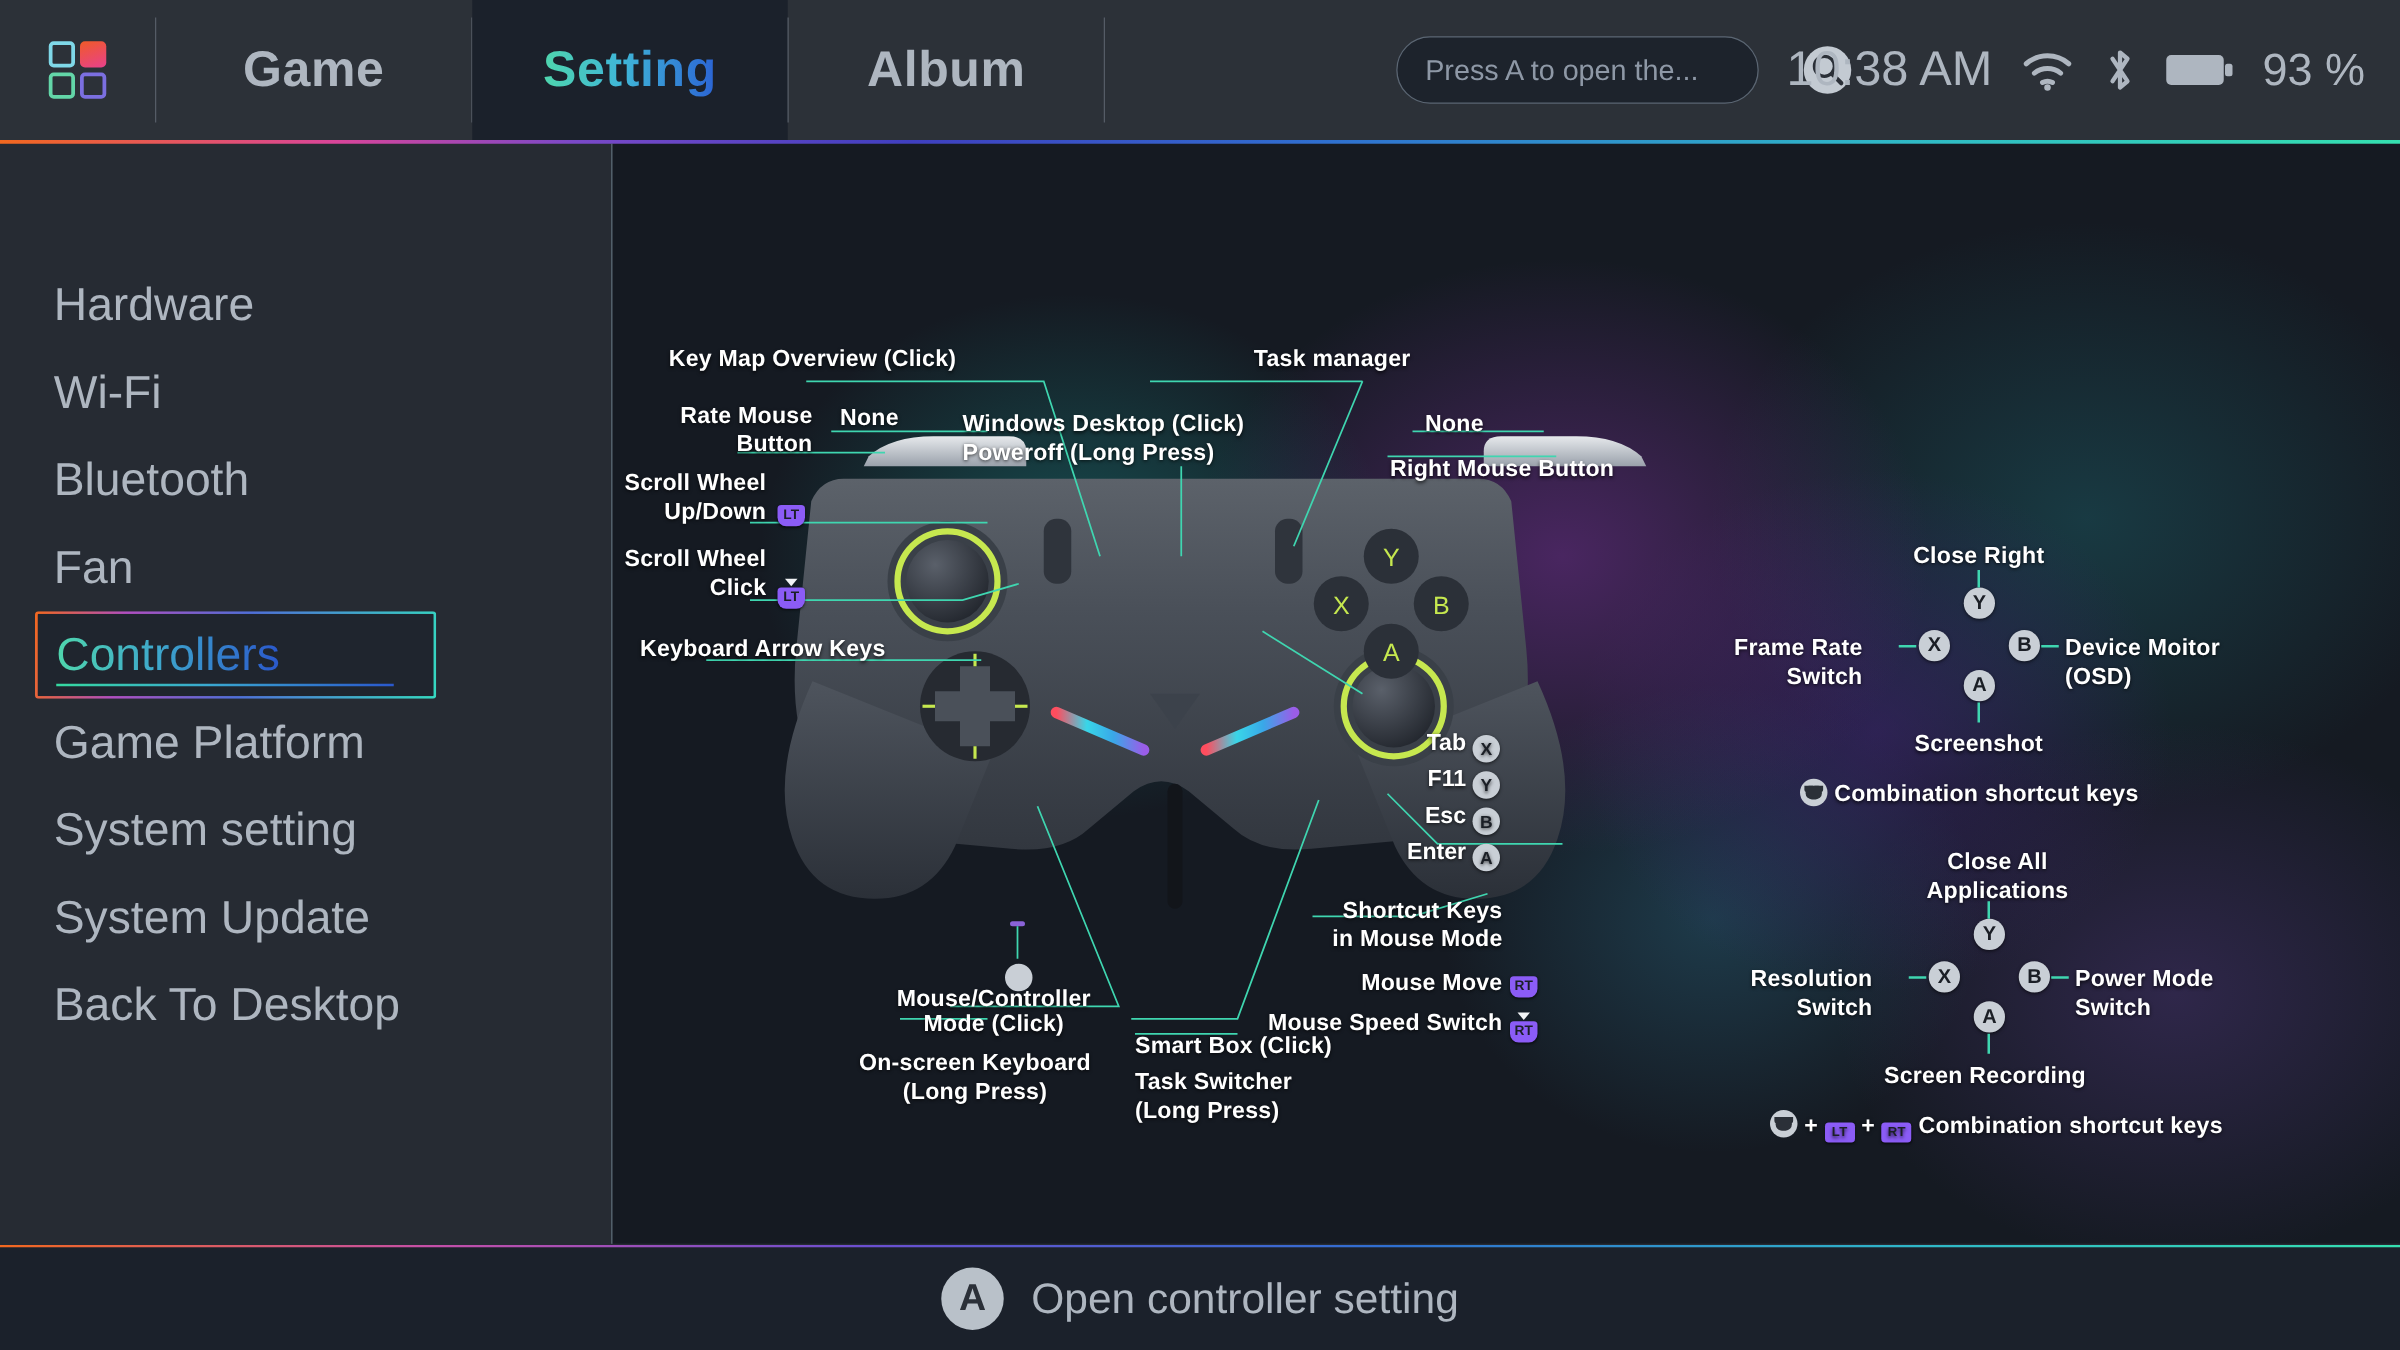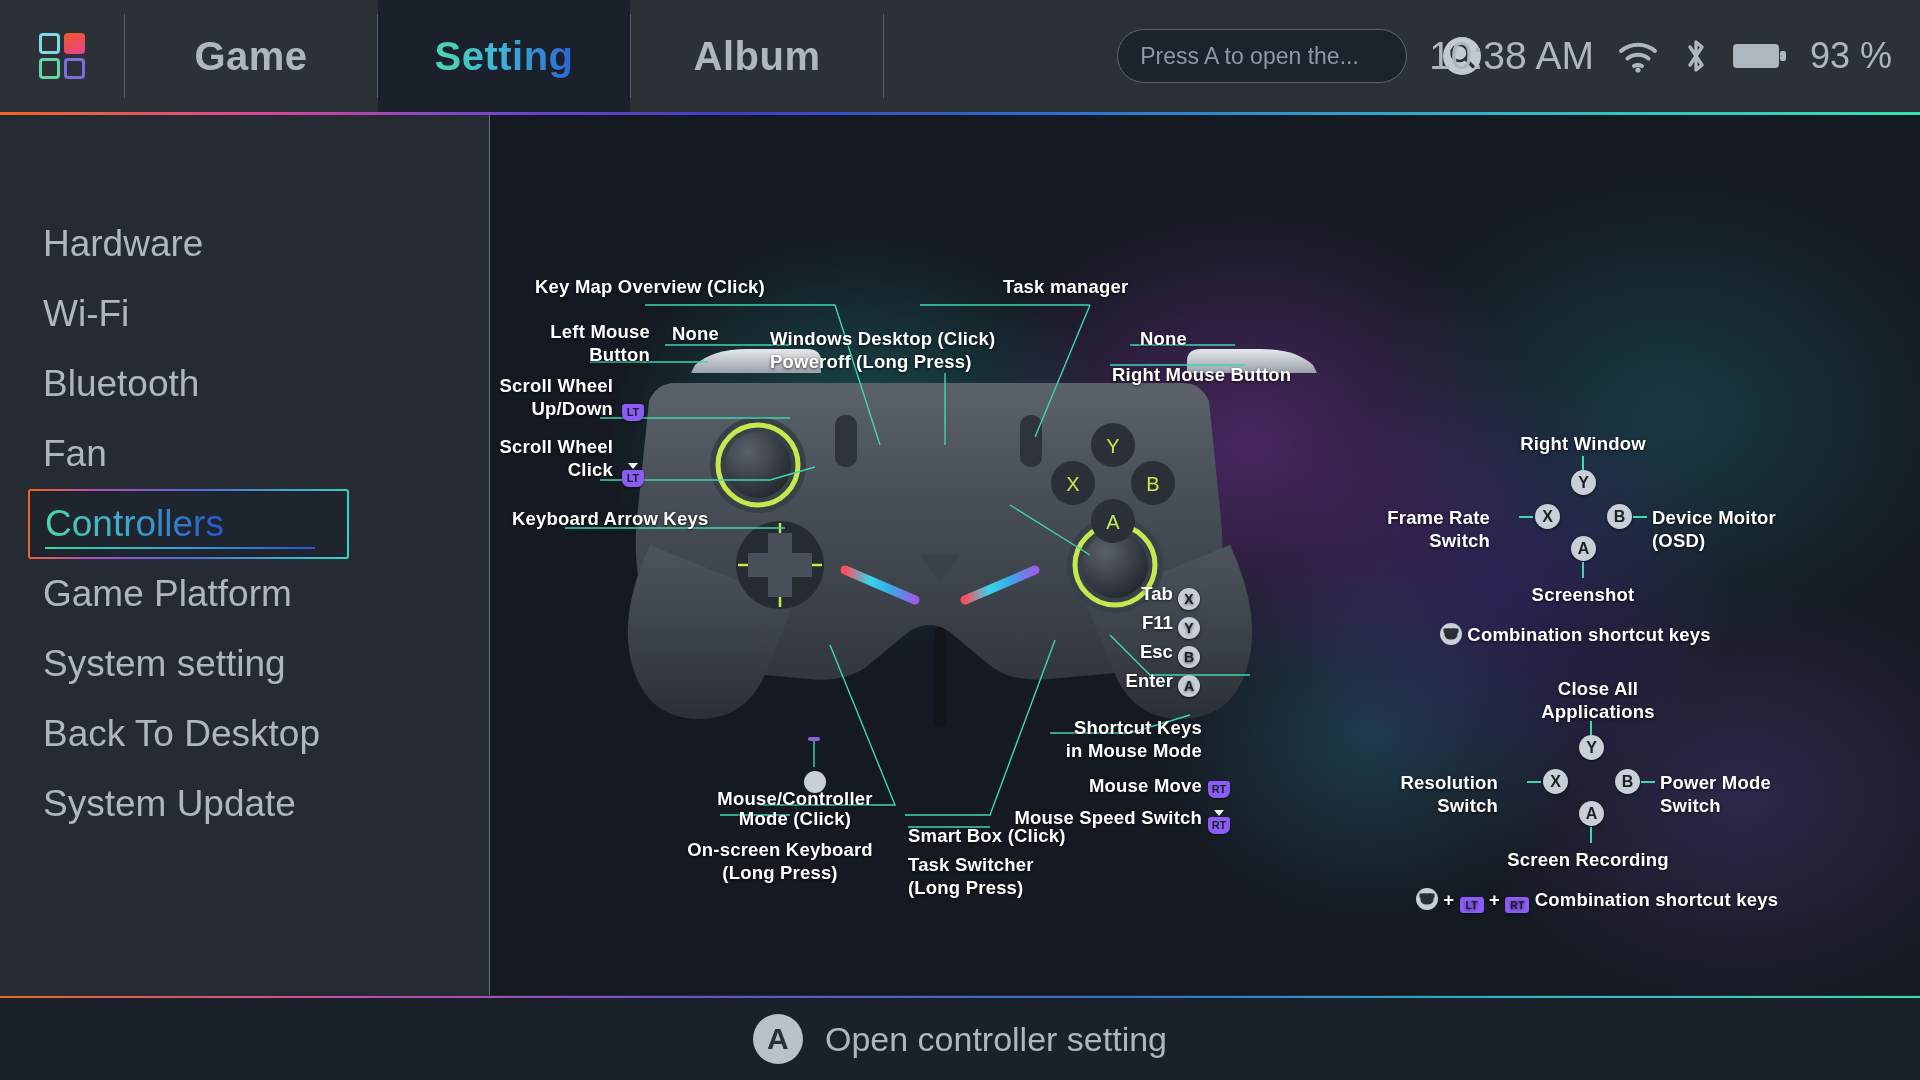--- a/index.html
+++ b/index.html
@@ -285,24 +285,24 @@
     <span class="side-label">Controllers</span>
     <span class="sel-underline"></span>
     </div>
   <div class="side-item">
     <span class="side-label">Game Platform</span>
     </div>
   <div class="side-item">
     <span class="side-label">System setting</span>
     </div>
   <div class="side-item">
+    <span class="side-label">System Update</span>
+    </div>
+  <div class="side-item">
     <span class="side-label">Back To Desktop</span>
-    </div>
-  <div class="side-item">
-    <span class="side-label">System Update</span>
     </div>
 </div>
 <div id="side-div"></div>
 
 <div id="main">
   <div id="art"></div>
 
   <svg class="leaders" viewBox="0 0 1430 880">
     <defs>
       <linearGradient id="bodyG" x1="0" y1="0" x2="0" y2="1">
@@ -417,21 +417,21 @@
       <path d="M 520 390 L 600 440"></path>
     </g>
   </svg>
 
   <div class="lbl" style="left:45px;  top:160px;">Key Map Overview (Click)</div>
   <div class="lbl" style="left:513px; top:160px;">Task manager</div>
 
   <div class="lbl" style="left:280px; top:212px;">Windows Desktop (Click)</div>
   <div class="lbl" style="left:280px; top:235px;">Poweroff (Long Press)</div>
 
-  <div class="lbl r" style="left:0px; top:205px; width:160px;">Left Mouse</div>
+  <div class="lbl r" style="left:0px; top:205px; width:160px;">Rate Mouse</div>
   <div class="lbl r" style="left:0px; top:228px; width:160px;">Button</div>
 
   <div class="lbl" style="left:182px; top:207px;">None</div>
   <div class="lbl" style="left:650px; top:212px;">None</div>
   <div class="lbl" style="left:622px; top:248px;">Right Mouse Button</div>
 
   <div class="lbl r" style="left:0px; top:259px; width:123px;">Scroll Wheel</div>
   <div class="lbl r" style="left:0px; top:282px; width:123px;">Up/Down</div>
   <div style="position:absolute; left:132px; top:284px;">
     <span class="trig">LT</span>
@@ -478,21 +478,21 @@
   <div class="keyrow" style="left:560px; top:526px; width:150px; text-align:right;">
     <span>Esc</span>
     <span class="rb sm">B</span>
   </div>
   <div class="keyrow" style="left:560px; top:555px; width:150px; text-align:right;">
     <span>Enter</span>
     <span class="rb sm">A</span>
   </div>
 
   <div class="cluster" style="left:1010px; top:355px;">
-    <div class="lbl c" style="left:-32px; top:-38px; width:230px;">Right Window</div>
+    <div class="lbl c" style="left:-32px; top:-38px; width:230px;">Close Right</div>
     <div class="dia" style="left:35px; top:0px; position:relative;">
       <span class="rb top">Y</span>
       <span class="rb left">X</span>
       <span class="rb right">B</span>
       <span class="rb bot">A</span>
       <span class="tick" style="left:47px; top:-14px; width:2px; height:14px;"></span>
       <span class="tick" style="left:-16px; top:46px; width:14px; height:2px;"></span>
       <span class="tick" style="left:98px;  top:46px; width:14px; height:2px;"></span>
       <span class="tick" style="left:47px; top:92px; width:2px; height:16px;"></span>
     </div>

